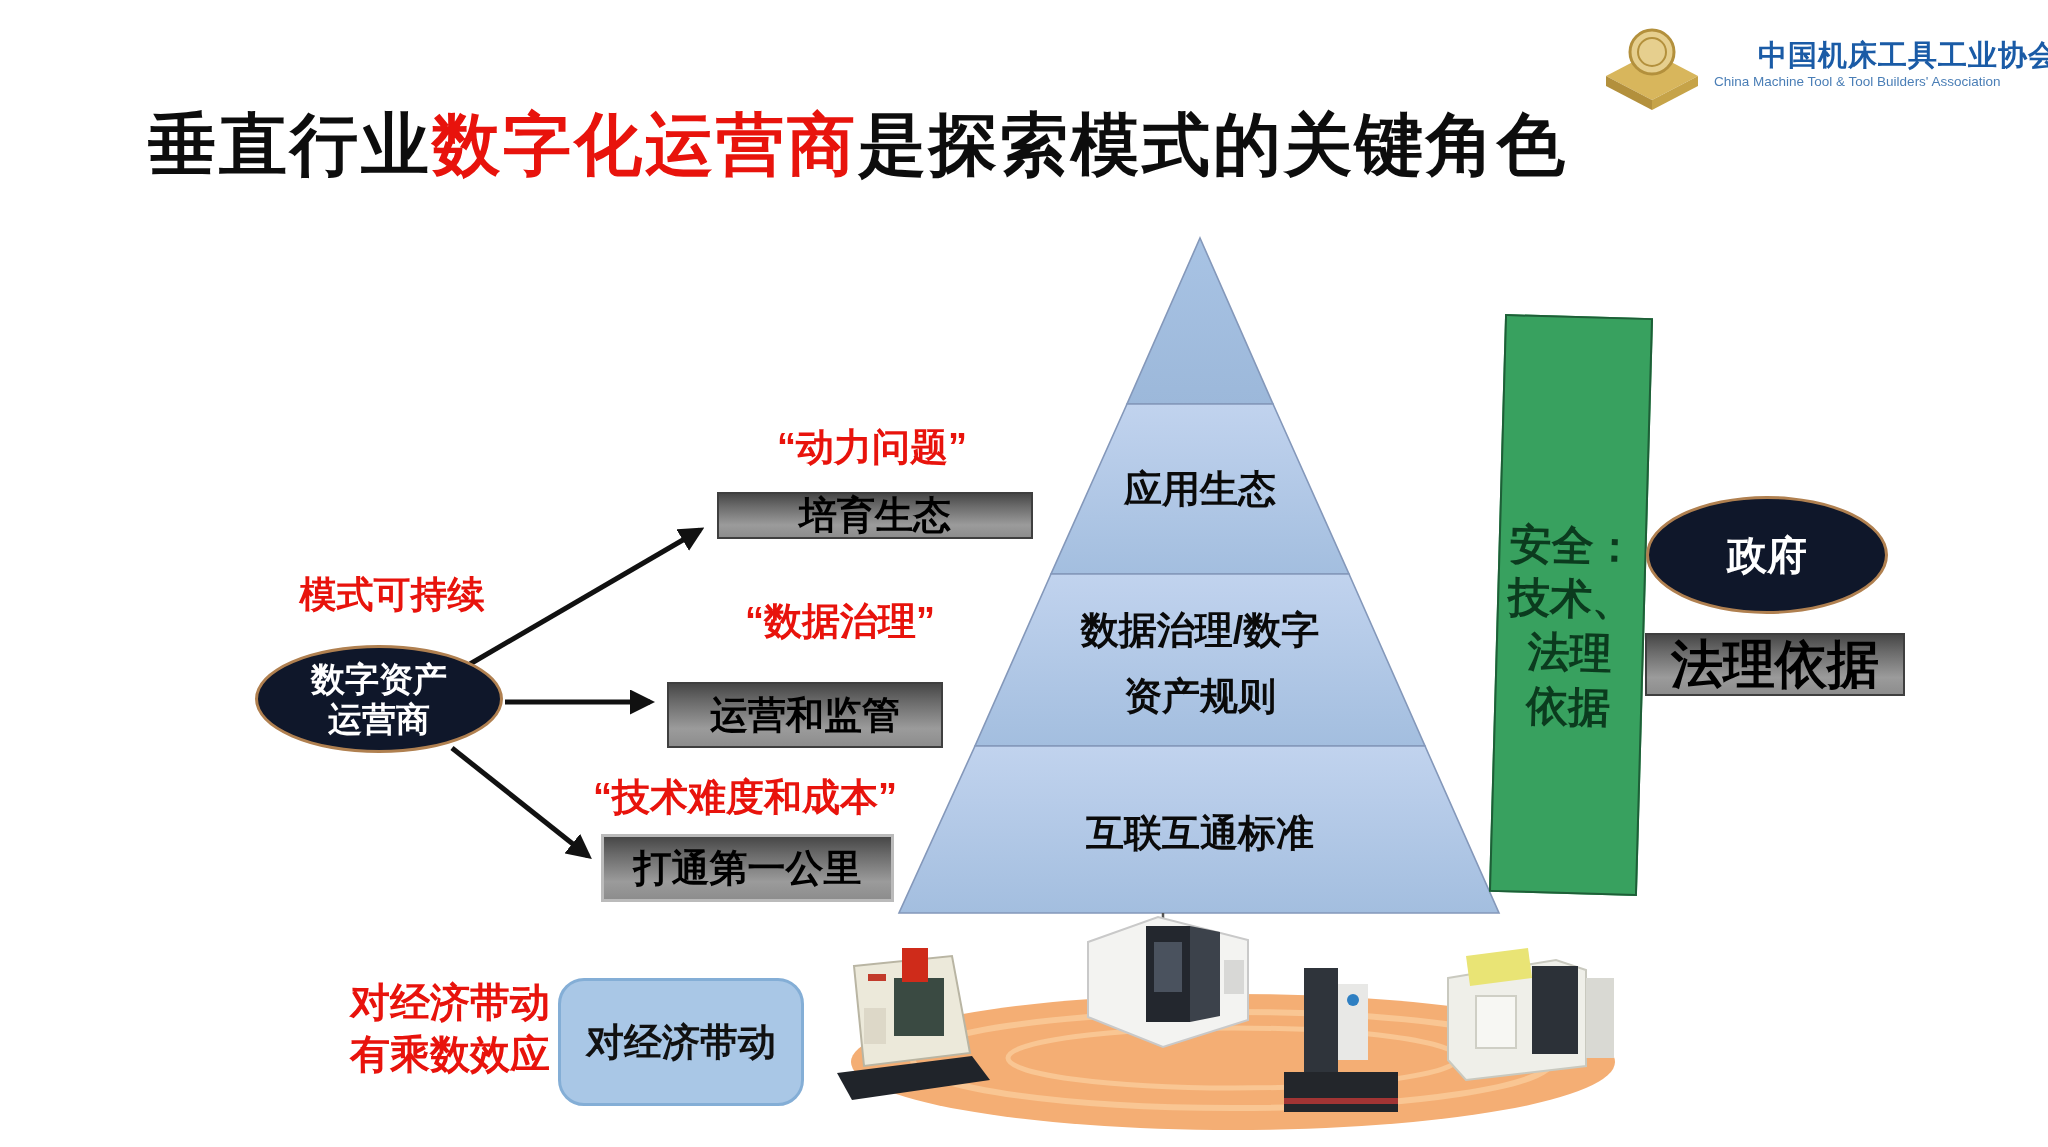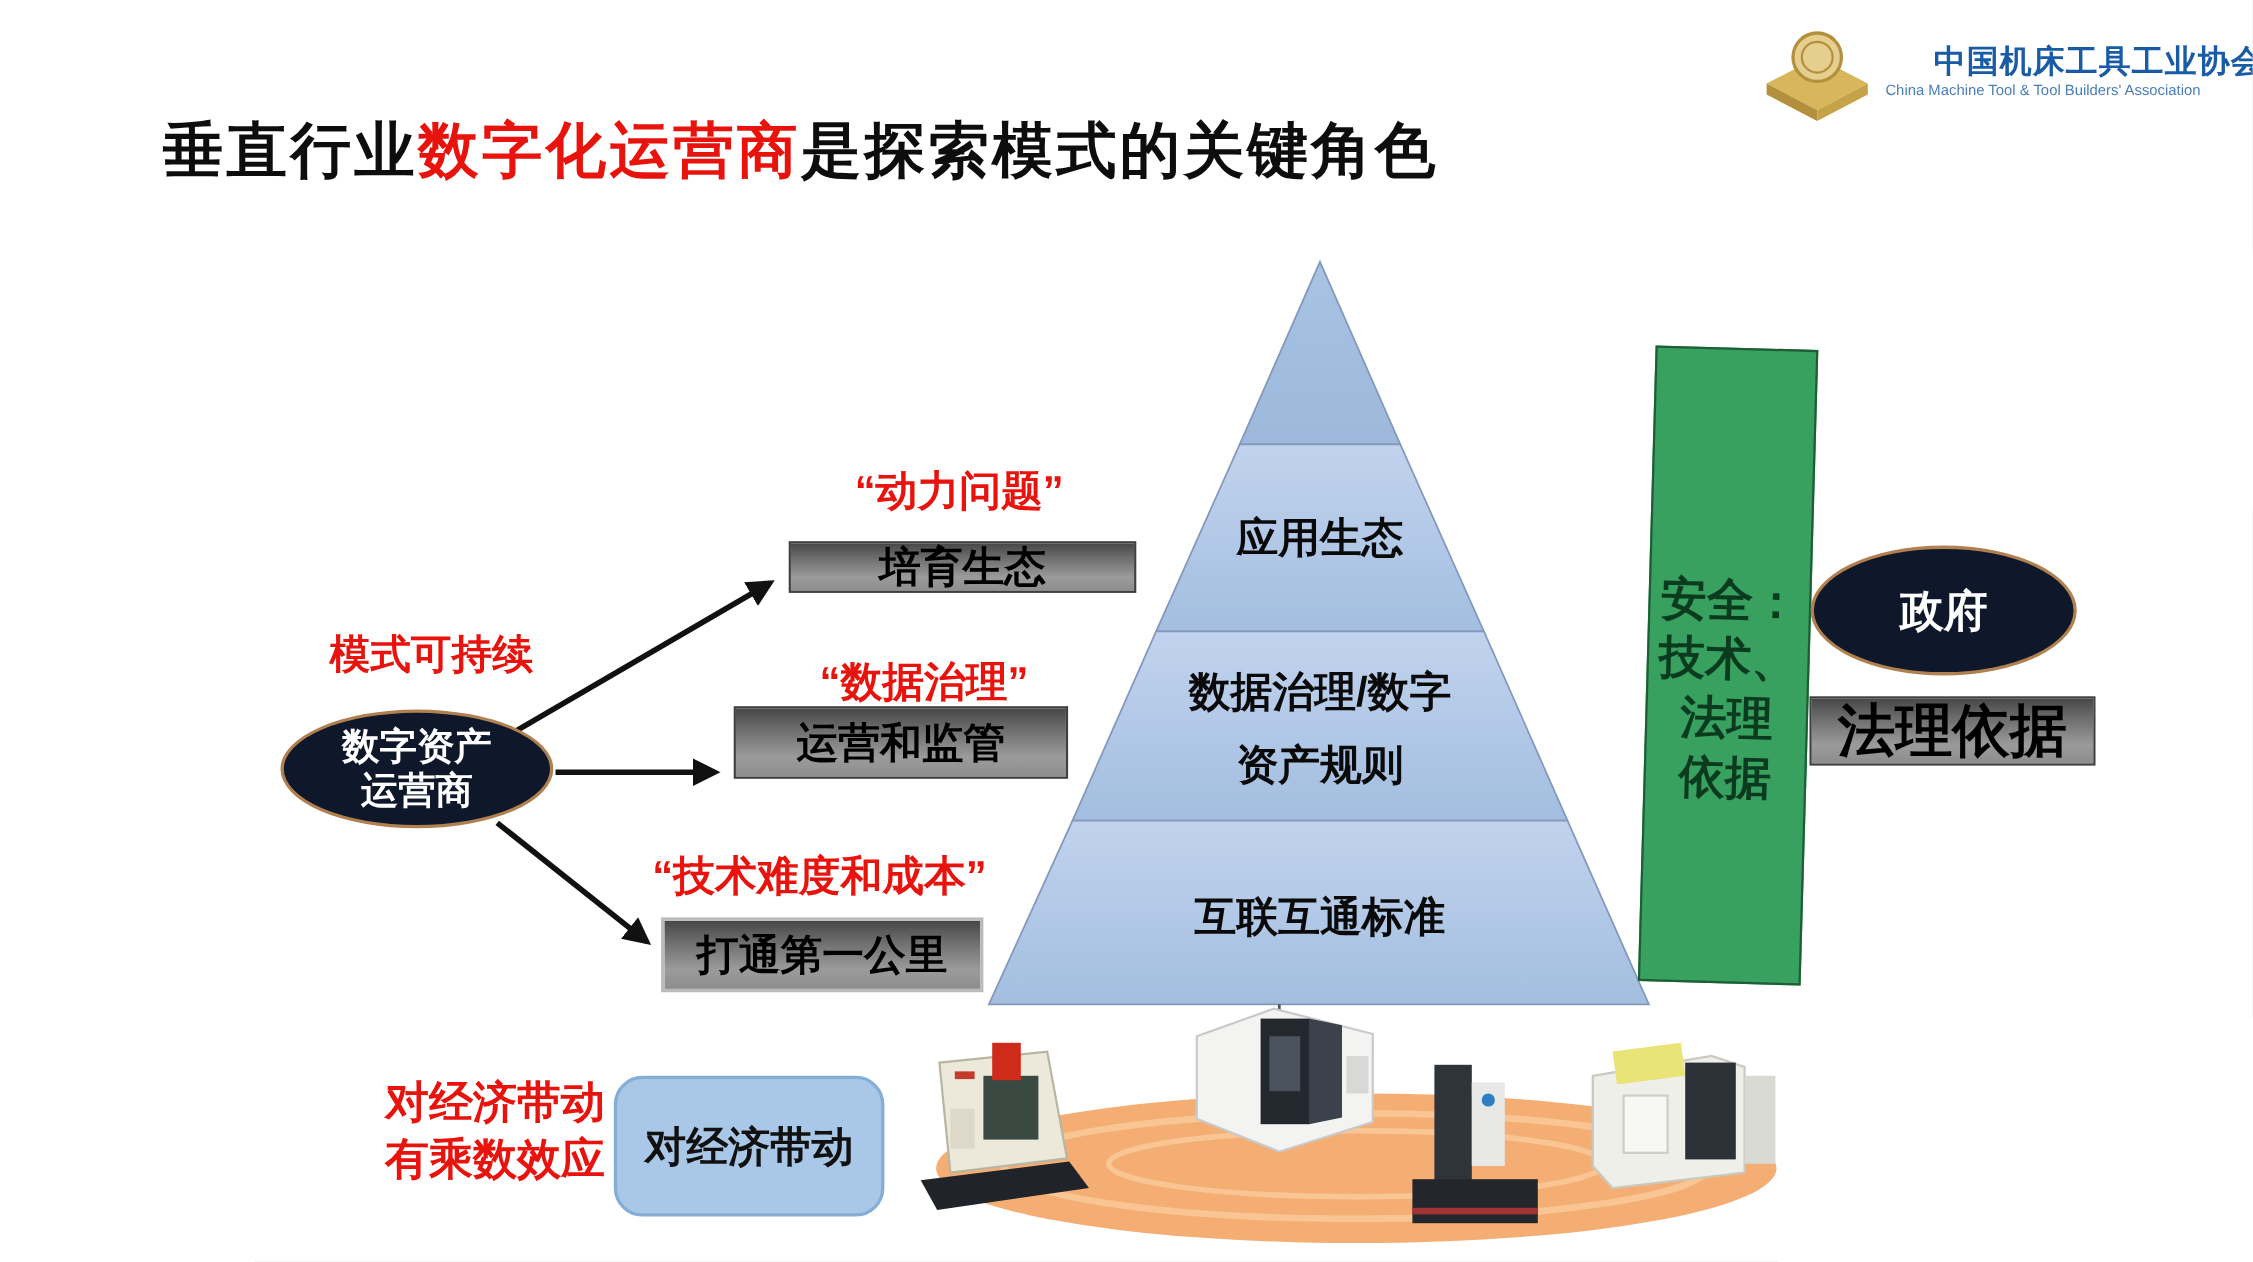--- a/index.html
+++ b/index.html
@@ -5,21 +5,21 @@
   html,body{margin:0;padding:0;background:#e9e9e9;}
   .slide{
     position:relative;width:2048px;height:1147px;background:#ffffff;overflow:hidden;
     font-family:"Liberation Sans","DejaVu Sans",sans-serif;
   }
   .abs{position:absolute;}
   
   .logo-zh{left:1758px;top:36px;font-size:29px;font-weight:bold;color:#1a5ba6;letter-spacing:1px;white-space:nowrap;text-align:center;}
   .logo-en{left:1714px;top:74px;font-size:13.5px;color:#4a7eb6;white-space:nowrap;}
   
-  .title{left:148px;top:100px;font-size:55px;font-weight:900;color:#0d0d0d;letter-spacing:3px;white-space:nowrap;}
+  .title{left:148px;top:100px;font-size:68px;font-weight:900;color:#0d0d0d;letter-spacing:3px;white-space:nowrap;}
   .title .hl{color:#e8130c;}
   
   .red-label{color:#e8130c;font-weight:bold;text-align:center;line-height:1.25;white-space:nowrap;}
   .gray-box{
     background:linear-gradient(180deg,#474747 0%,#6a6a6a 28%,#9b9b9b 72%,#8d8d8d 100%);
     border:2px solid #3f3f3f;color:#000;font-weight:bold;font-size:38px;
     display:flex;align-items:center;justify-content:center;white-space:nowrap;
     box-sizing:border-box;
   }
   .gray-box.silver{border:3px solid #bbbbbb;}
@@ -134,21 +134,21 @@
 
   <div class="abs o-ellipse" style="left:255px;top:645px;width:248px;height:108px;font-size:34px;line-height:1.18;">
     <div>数字资产</div>
     <div>运营商</div>
   </div>
 
   <div class="abs red-label" style="left:672px;top:424px;width:400px;font-size:38px;">“动力问题”</div>
   <div class="abs gray-box" style="left:717px;top:492px;width:316px;height:47px;">培育生态</div>
 
   <div class="abs red-label" style="left:640px;top:598px;width:400px;font-size:38px;">“数据治理”</div>
-  <div class="abs gray-box" style="left:667px;top:642px;width:304px;height:66px;">运营和监管</div>
+  <div class="abs gray-box" style="left:667px;top:682px;width:276px;height:66px;">运营和监管</div>
 
   <div class="abs red-label" style="left:545px;top:774px;width:400px;font-size:38px;">“技术难度和成本”</div>
   <div class="abs gray-box silver" style="left:601px;top:834px;width:293px;height:68px;">打通第一公里</div>
 
   <div class="abs pyr-label" style="left:1040px;top:464px;width:320px;">应用生态</div>
   <div class="abs pyr-label" style="left:1000px;top:597px;width:400px;line-height:66px;">
     <div>数据治理/数字</div>
     <div>资产规则</div>
   </div>
   <div class="abs pyr-label" style="left:1000px;top:808px;width:400px;">互联互通标准</div>

